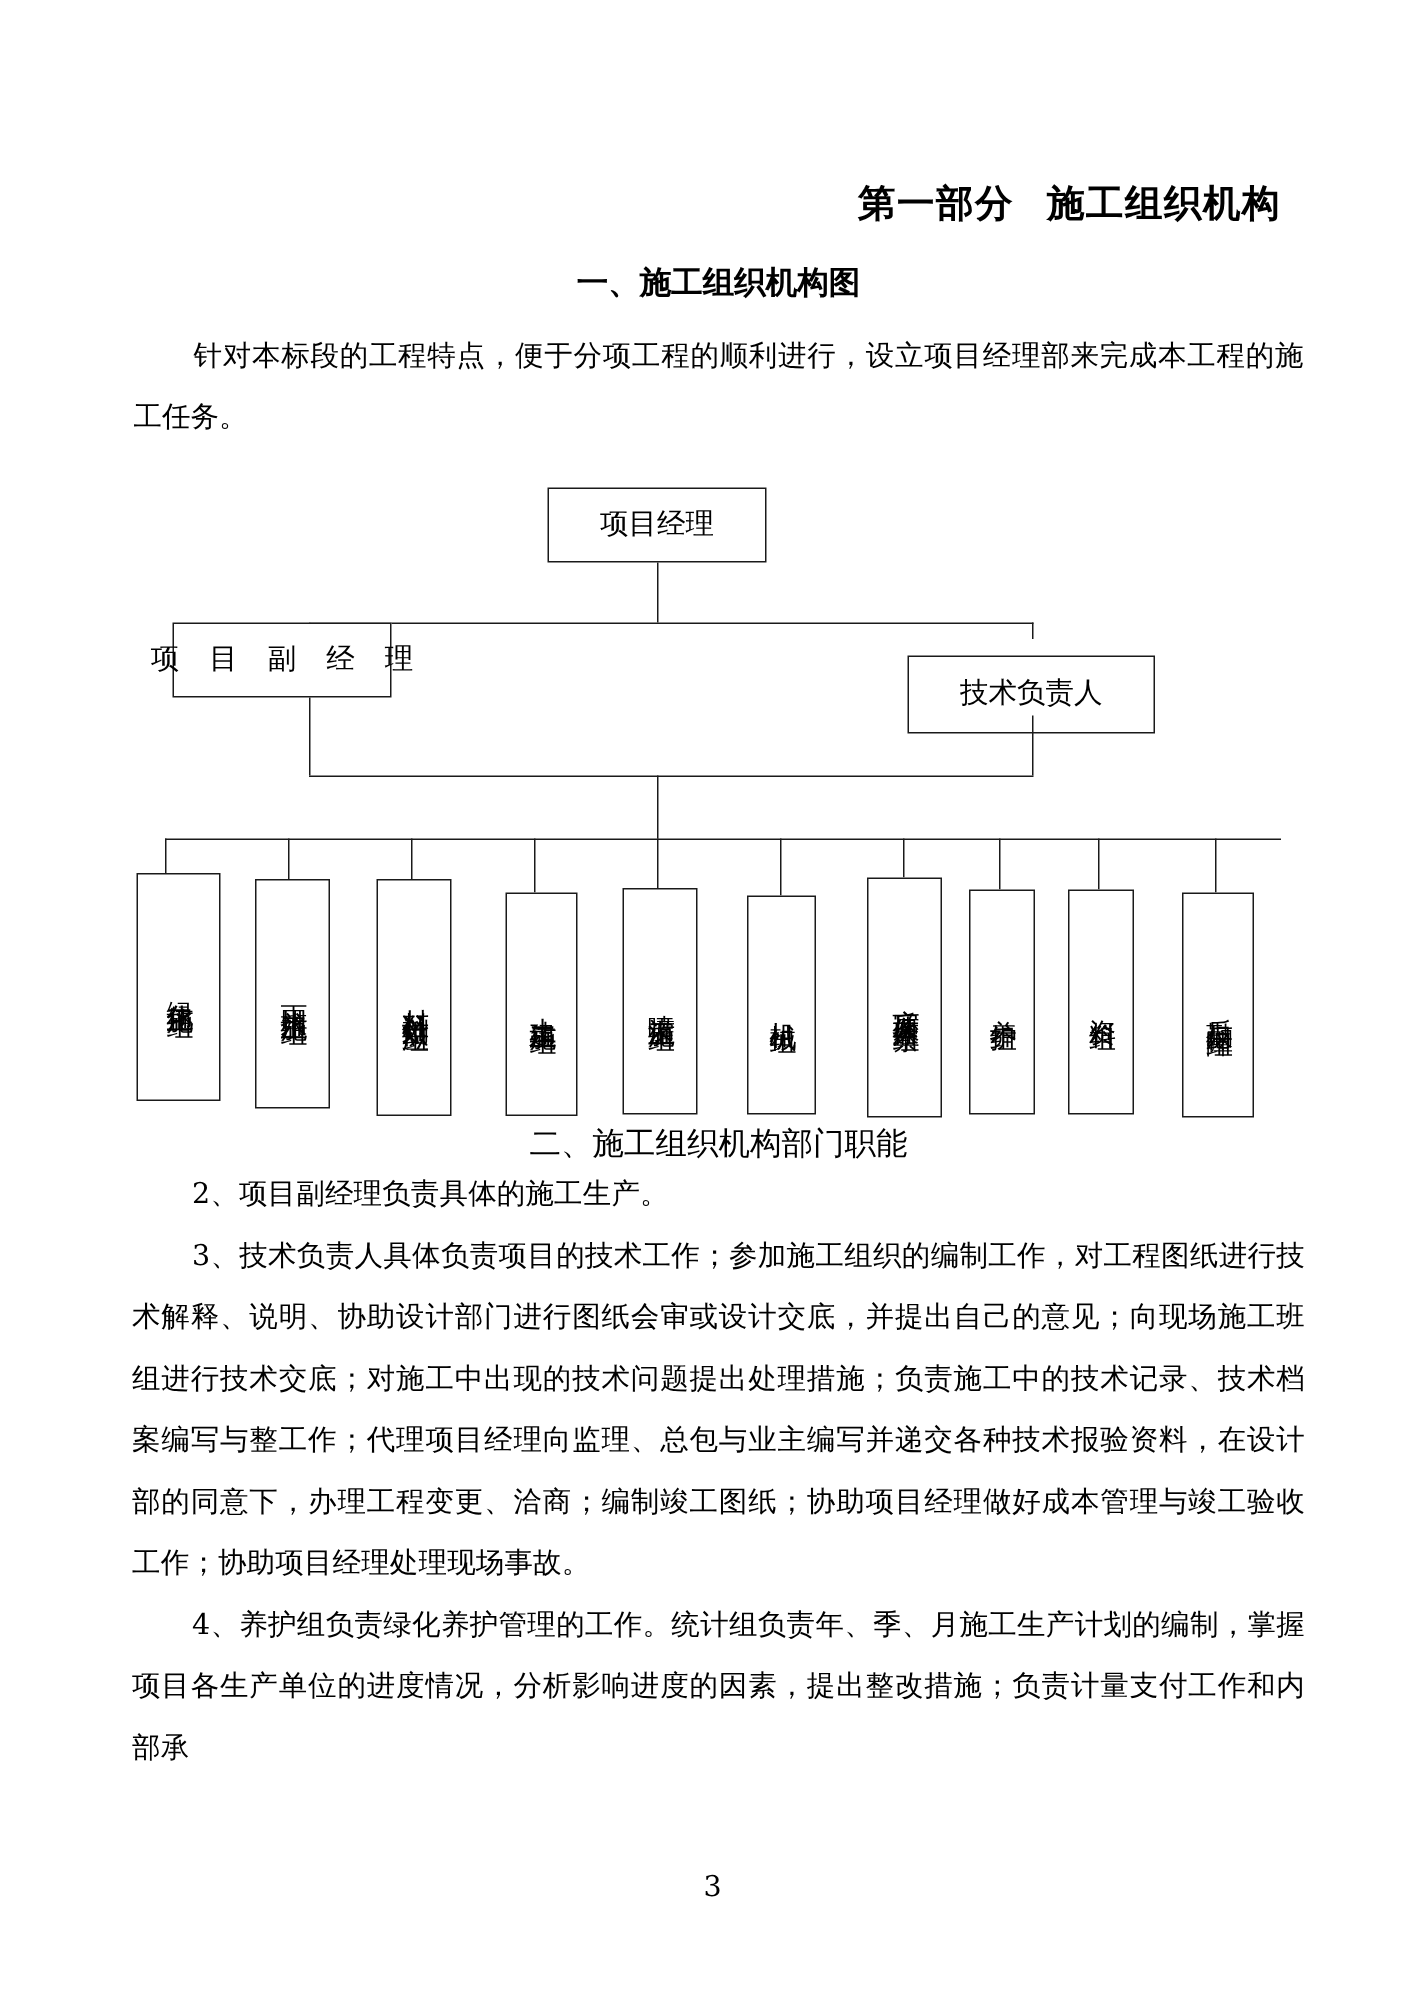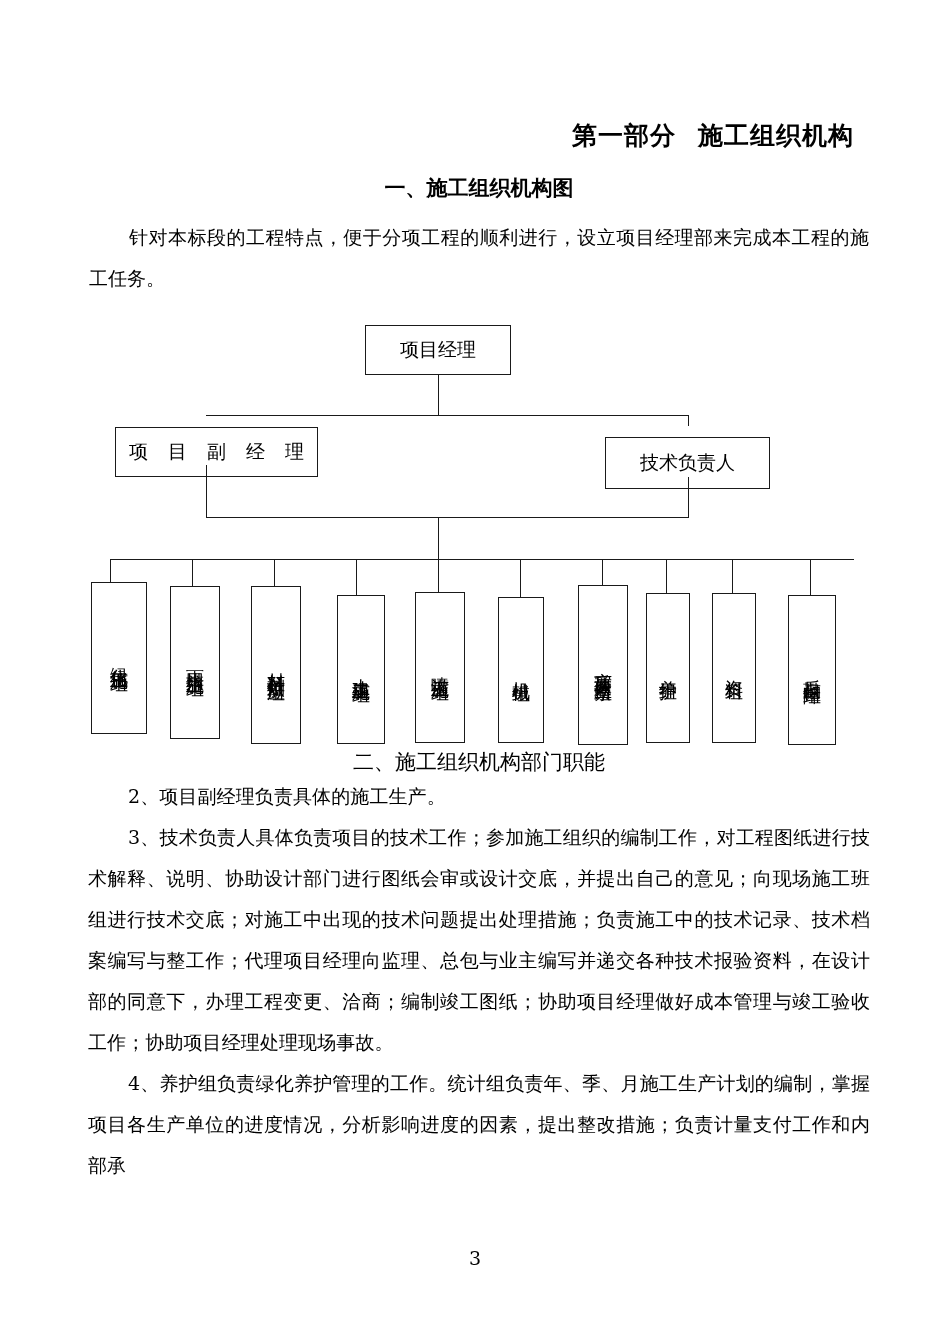--- a/index.html
+++ b/index.html
@@ -94,22 +94,22 @@
     white-space: nowrap;
   }
   .node-top {
     left: 277px;
     top: 8px;
     width: 146px;
     height: 50px;
   }
   .node-l2a {
     left: 27px;
-    top: 110px;
-    width: 203px;
+    top: 98px;
+    width: 146px;
     height: 50px;
     letter-spacing: 7px;
     text-indent: 7px;
     align-items: center;
   }
   .node-l2b {
     left: 517px;
     top: 120px;
     width: 165px;
     height: 52px;

